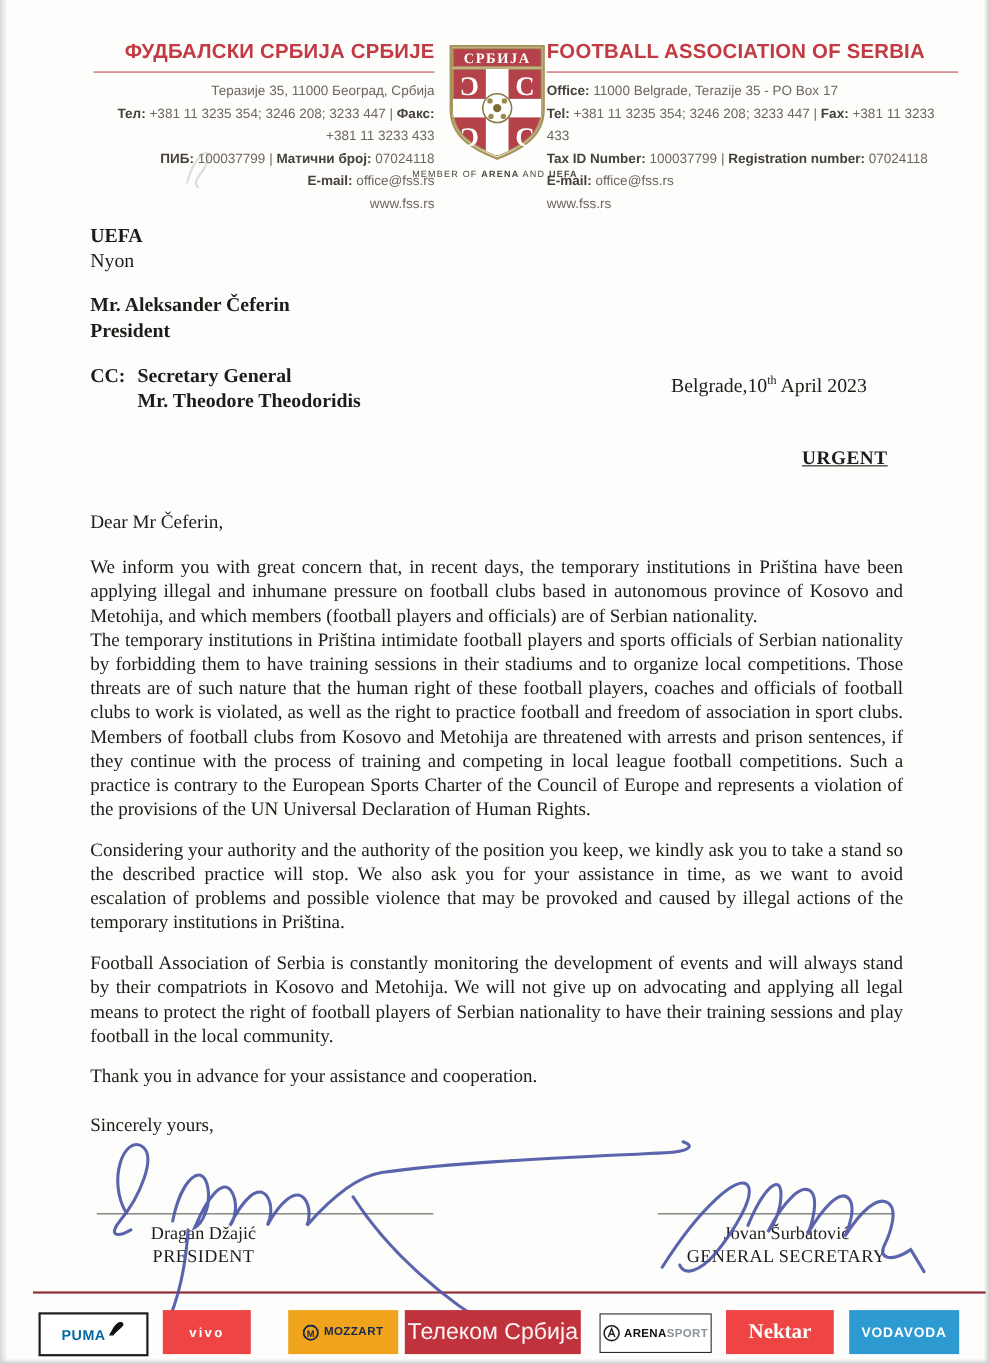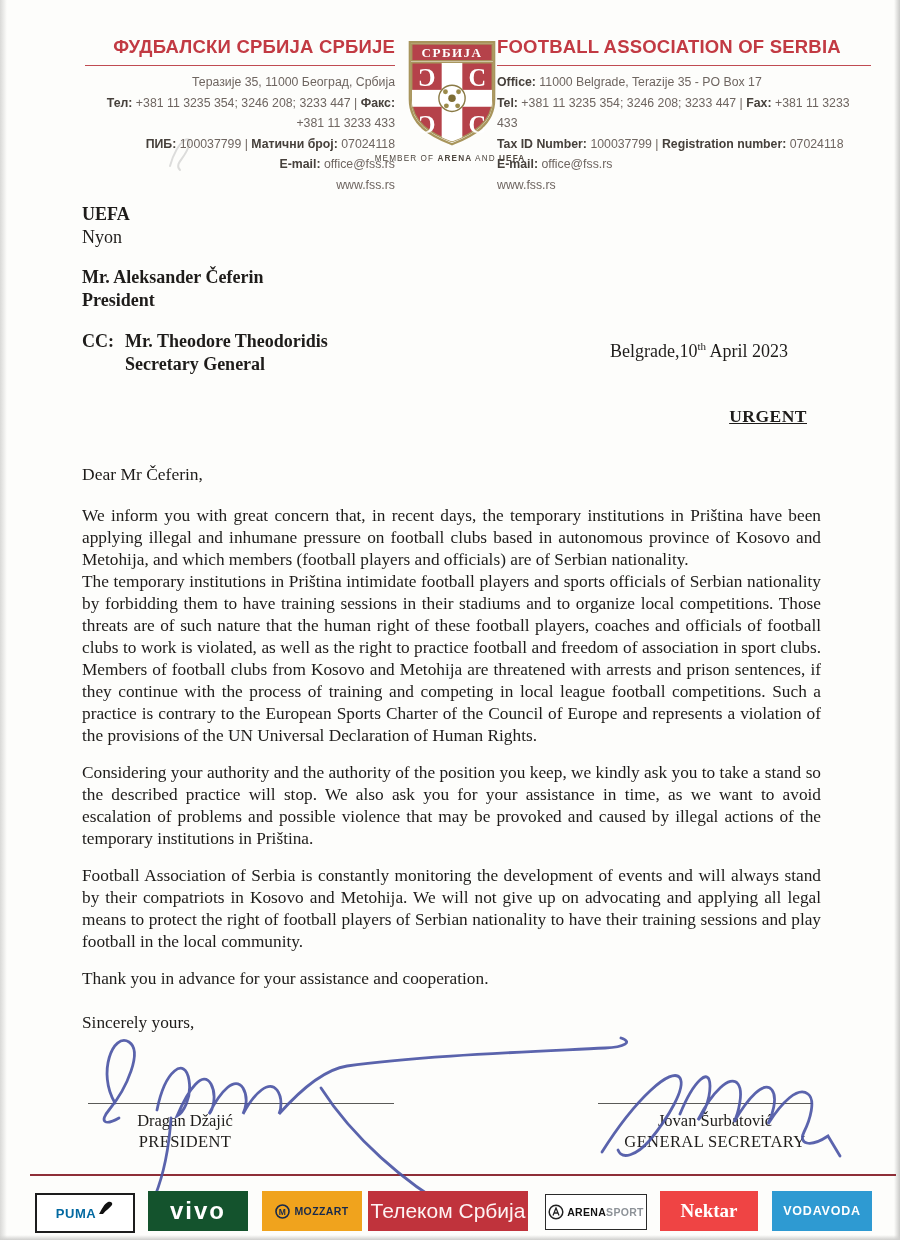--- a/index.html
+++ b/index.html
@@ -59,21 +59,21 @@
   .sigblock-left{left:95px;top:1110px;width:180px;}
   .sigblock-right{left:610px;top:1110px;width:210px;}
 
   
   .footer-rule{position:absolute;left:30px;top:1174px;width:866px;border-top:2.2px solid #8e2e38;}
   .sponsor{position:absolute;top:1191px;height:40px;display:flex;align-items:center;justify-content:center;
     font-family:"Liberation Sans","DejaVu Sans",sans-serif;z-index:4;}
   .sp-puma{left:35px;width:96px;height:36px;top:1193px;background:#fff;border:2px solid #1c1c1c;color:#0369a1;
     font-weight:bold;font-size:13px;letter-spacing:.5px;}
   .sp-puma .cat{margin-left:2px;margin-top:-10px;}
-  .sp-vivo{left:148px;width:100px;background:#14532d;color:#fff;font-size:24px;font-weight:bold;letter-spacing:2px;}
+  .sp-vivo{left:148px;width:80px;background:#ef4444;color:#fff;font-size:12px;font-weight:bold;letter-spacing:2px;}
   .sp-mozzart{left:262px;width:100px;background:#f0a31d;color:#16294d;font-weight:bold;font-size:10.5px;letter-spacing:.4px;}
   .sp-mozzart .mz-circ{margin-right:4px;}
   .sp-telekom{left:368px;width:160px;background:#c0333c;color:#fdf3f3;font-size:21px;}
   .sp-arena{left:545px;width:100px;height:34px;top:1194px;background:#fff;border:1.6px solid #2a2a2a;color:#111;
     font-weight:bold;font-size:10.5px;letter-spacing:.3px;}
   .sp-arena .arena-label span + span{color:#8d9298;font-weight:600;}
   .sp-arena .ar-circ{margin-right:3px;}
   .sp-nektar{left:660px;width:98px;background:#ef4444;color:#fff;font-family:"Liberation Serif",serif;font-weight:bold;font-size:19px;}
   .sp-vodavoda{left:772px;width:100px;background:#2e9ad2;color:#fff;font-weight:bold;font-size:12.5px;letter-spacing:.8px;}
 
@@ -155,22 +155,22 @@
   </div>
 
   <div class="abs addressee">
     <div>Mr. Aleksander Čeferin</div>
     <div>President</div>
   </div>
 
   <div class="abs ccblock">
     <div class="cc-label">CC:</div>
     <div>
+      <div>Secretary General</div>
       <div>Mr. Theodore Theodoridis</div>
-      <div>Secretary General</div>
     </div>
   </div>
 
   <div class="abs dateline"><span>Belgrade,10</span><sup>th</sup><span> April 2023</span></div>
 
   <div class="abs urgent">URGENT</div>
 
   <div class="abs salutation">Dear Mr Čeferin,</div>
 
   <div class="abs bodytext">

